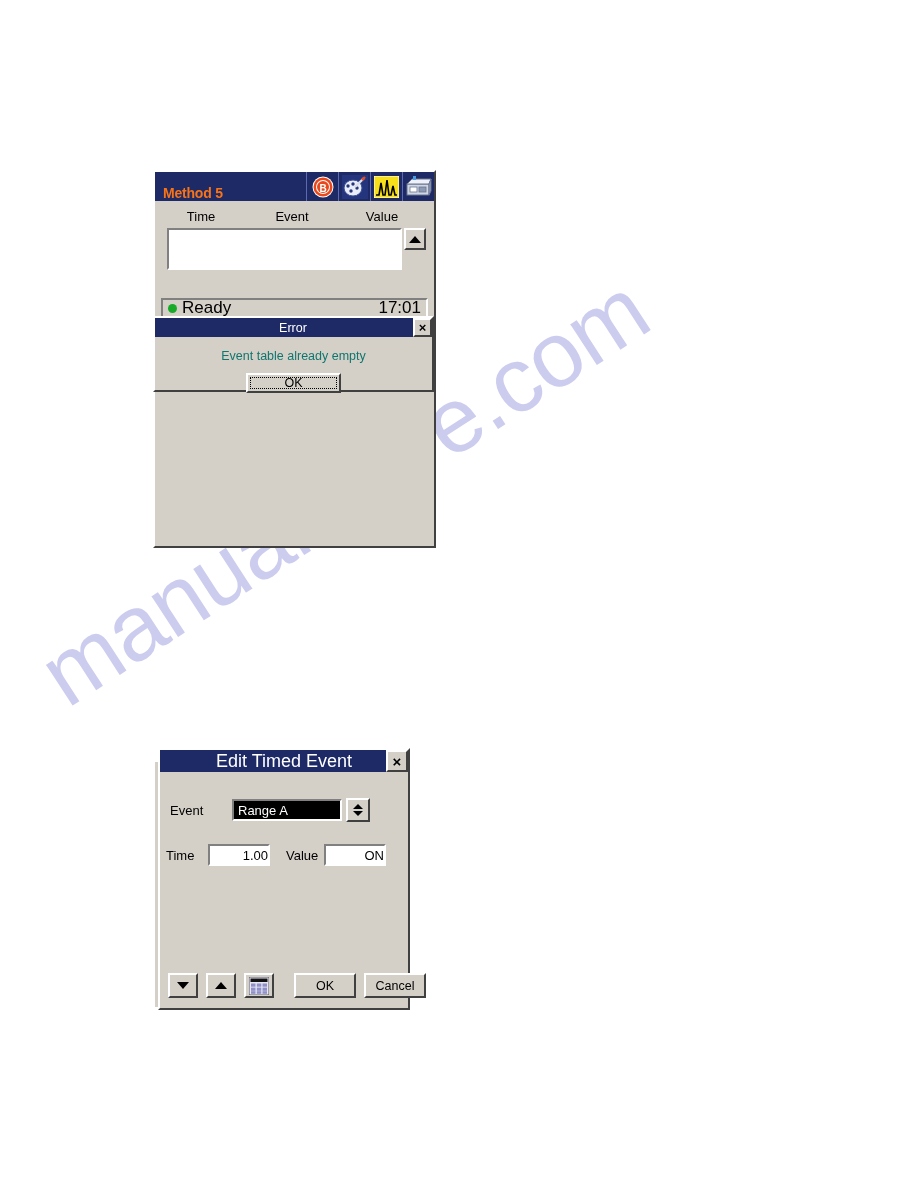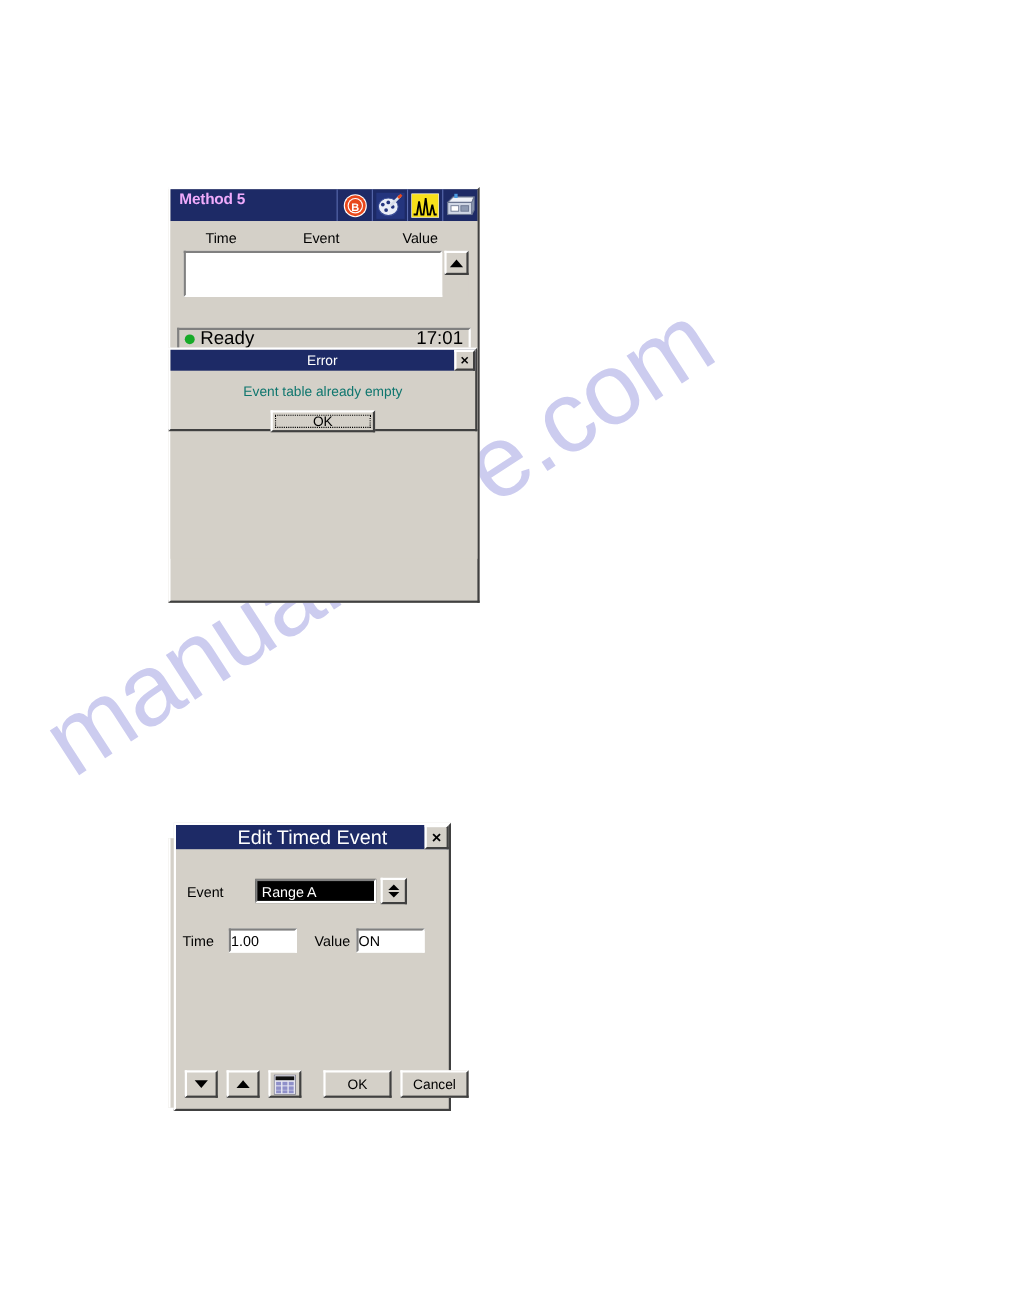--- a/index.html
+++ b/index.html
@@ -44,23 +44,23 @@
     background: #d4d0c8;
     border-top: 2px solid #ffffff;
     border-left: 2px solid #ffffff;
     border-right: 2px solid #404040;
     border-bottom: 2px solid #404040;
     z-index: 5;
   }
 
   .titlebar {
     background: #1d2a66;
-    color: #f0abfc;
+    color: #f97316;
     display: flex;
-    align-items: flex-start;
+    align-items: flex-end;
     height: 29px;
   }
   .titlebar .title-text {
     font-size: 14px;
     font-weight: bold;
     padding-left: 8px;
     flex: 1;
     letter-spacing: -0.2px;
   }
 
@@ -349,21 +349,21 @@
     display: flex; flex-direction: column;
     align-items: center; justify-content: center;
     gap: 2px;
   }
   .spin .arrow-up { border-left-width: 5px; border-right-width: 5px; border-bottom-width: 5px; }
   .spin .arrow-down { border-left-width: 5px; border-right-width: 5px; border-top-width: 5px; }
 
   .textfield {
     background: #ffffff;
     height: 22px;
-    display: flex; align-items: center; justify-content: flex-start;
+    display: flex; align-items: center; justify-content: flex-end;
     font-size: 13px;
     color: #000;
     border-top: 2px solid #808080;
     border-left: 2px solid #808080;
     border-right: 2px solid #ffffff;
     border-bottom: 2px solid #ffffff;
   }
 
   
   .sliver {

